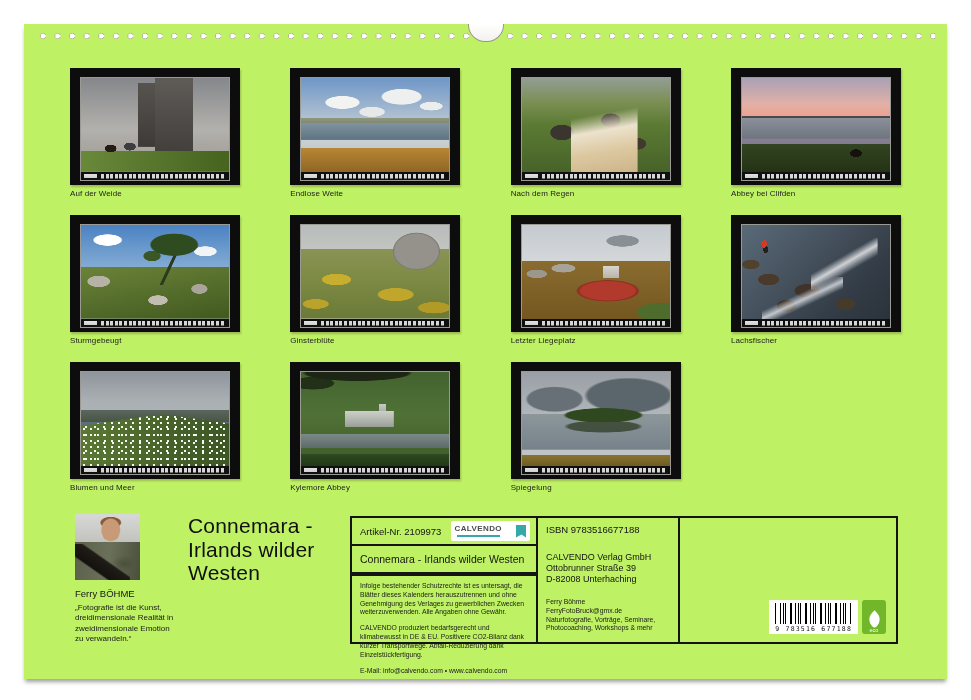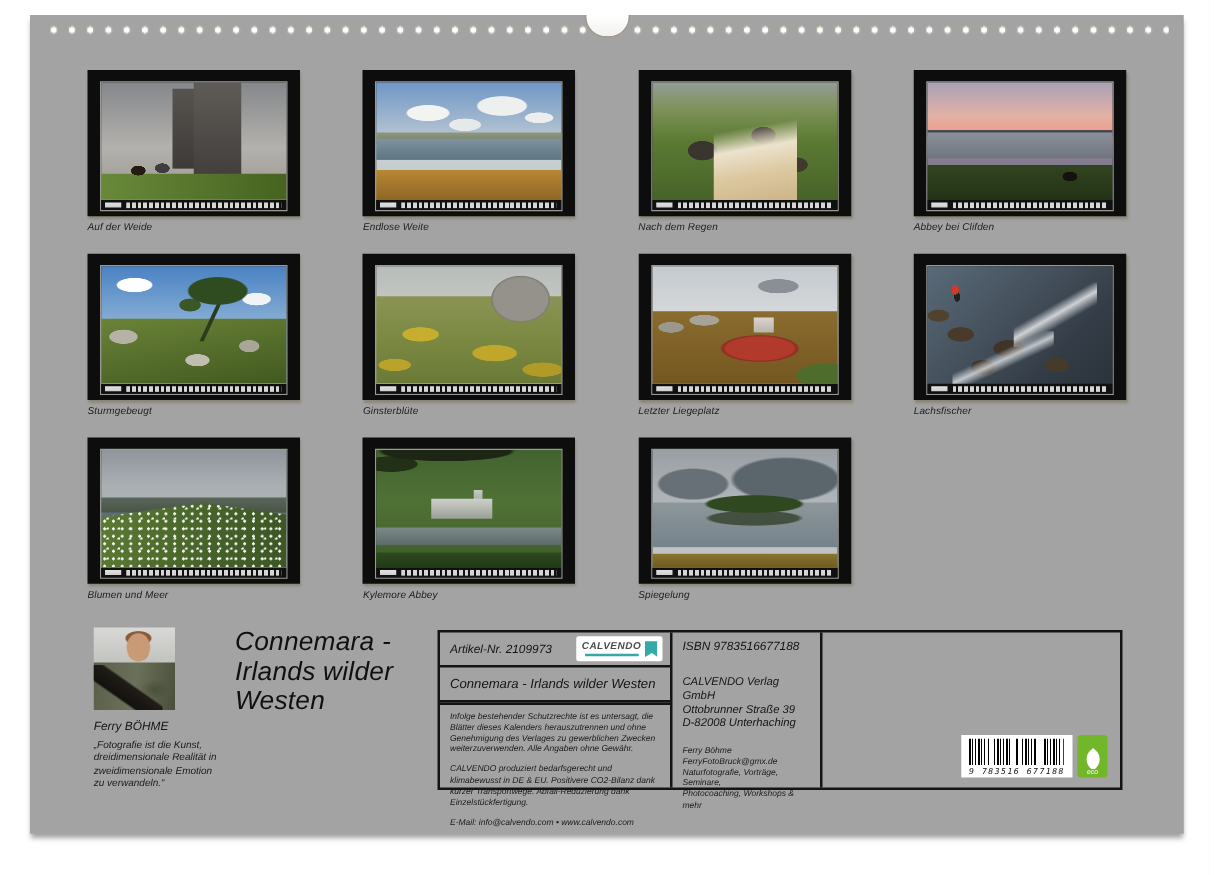--- a/index.html
+++ b/index.html
@@ -1,18 +1,18 @@
 <!DOCTYPE html>
 <html><head>
 <meta charset="utf-8">
 <style>
   html,body{margin:0;padding:0;background:#fff;font-family:"Liberation Sans",sans-serif;}
   .canvas{position:relative;width:971px;height:700px;background:#fff;overflow:hidden;}
-  .sheet{position:absolute;left:24px;top:12px;width:923px;height:655px;background:#a3a3a3;
-         box-shadow:0 4px 4px -1px rgba(110,110,110,.65);font-style:italic;}
+  .sheet{position:absolute;left:24px;top:24px;width:923px;height:655px;background:#bef264;
+         box-shadow:0 4px 4px -1px rgba(110,110,110,.65);}
   
   .holes{position:absolute;top:6px;left:12px;right:12px;height:12px;
          background-image:radial-gradient(circle 3.8px at 7px 6px,#fdfdfd 60%,#a9a396 72%,rgba(233,220,180,.5) 86%,transparent 92%);
          background-size:14.6px 12px;background-repeat:repeat-x;}
   .notch{position:absolute;top:0;left:50%;transform:translateX(-50%);width:34px;height:17px;
          background:linear-gradient(#ffffff,#f2f1ee);border:1px solid #9b968a;border-top:none;
          border-radius:0 0 17px 17px;z-index:2;}
   
   .grid{position:relative;margin:44px 46px 0 46px;display:grid;
         grid-template-columns:repeat(4,170px);justify-content:space-between;row-gap:17px;}
@@ -143,31 +143,31 @@
       linear-gradient(180deg,#d8d8d6,#b9b9b5 60%,#a5a5a0);}
   .author-name{font-size:9.5px;color:#151515;margin:8px 0 4px 5px;}
   .author-quote{font-size:8px;line-height:1.3;color:#1a1a1a;margin-left:5px;width:102px;}
   .big-title{width:152px;flex-shrink:0;margin:0 10px 0 8px;font-size:21px;line-height:1.13;
              font-weight:normal;color:#101010;letter-spacing:.2px;}
   .infobox{flex:1;max-width:548px;height:128px;border:2px solid #141414;display:flex;
            box-sizing:border-box;margin-top:2px;}
   .col-a{width:186px;flex-shrink:0;border-right:2px solid #141414;display:flex;flex-direction:column;box-sizing:border-box;}
   .header-row{display:flex;justify-content:space-between;align-items:center;padding:3px 6px 3px 8px;height:26px;}
   .article{font-size:9.5px;color:#141414;}
-  .cv-logo{background:#fff;border-radius:2px;height:20px;padding:0 4px;display:flex;align-items:center;gap:3px;}
+  .cv-logo{background:#fff;border-radius:2px;height:20px;padding:0 4px;display:flex;align-items:center;gap:14px;}
   .cv-textwrap{display:flex;flex-direction:column;align-items:center;}
   .cv-text{font-size:8px;font-weight:bold;color:#4c4c4c;letter-spacing:.4px;line-height:1;}
   .cv-tag{height:2px;width:90%;background:#35a8a8;margin-top:1.5px;}
   .cv-icon{width:10px;height:13px;background:#35a8a8;clip-path:polygon(0 0,100% 0,100% 100%,55% 76%,0 100%);}
   .title-row{border-top:2px solid #141414;border-bottom:2px solid #141414;padding:7px 8px;font-size:10.5px;color:#141414;}
   .gap{height:6px;}
   .legal{border-top:2px solid #141414;flex:1;padding:6px 8px;font-size:6.8px;line-height:1.3;color:#1a1a1a;}
   .legal p{margin:0 0 7px 0;}
   .legal p.email{margin:0;}
-  .col-b{width:120px;flex-shrink:0;border-right:2px solid #141414;padding:6px 8px;box-sizing:border-box;}
+  .col-b{width:142px;flex-shrink:0;border-right:2px solid #141414;padding:6px 8px;box-sizing:border-box;}
   .isbn{font-size:9.5px;color:#141414;}
   .pub{margin-top:17px;font-size:9px;line-height:1.22;color:#141414;}
   .contact{margin-top:13px;font-size:6.8px;line-height:1.3;color:#1a1a1a;}
   .col-c{flex:1;position:relative;}
   .barcode-group{position:absolute;right:10px;bottom:8px;display:flex;align-items:center;gap:4px;}
   .barcode{background:#fff;padding:3px 6px 1px;}
   .bars{width:76px;height:21px;
         background:repeating-linear-gradient(90deg,#000 0 1.5px,#fff 1.5px 2.5px,#000 2.5px 3px,#fff 3px 5px,#000 5px 5.6px,#fff 5.6px 7.5px);}
   .digits{font-size:6.5px;letter-spacing:1.2px;text-align:center;color:#111;margin-top:1px;
           font-family:"DejaVu Sans Mono",monospace;}

